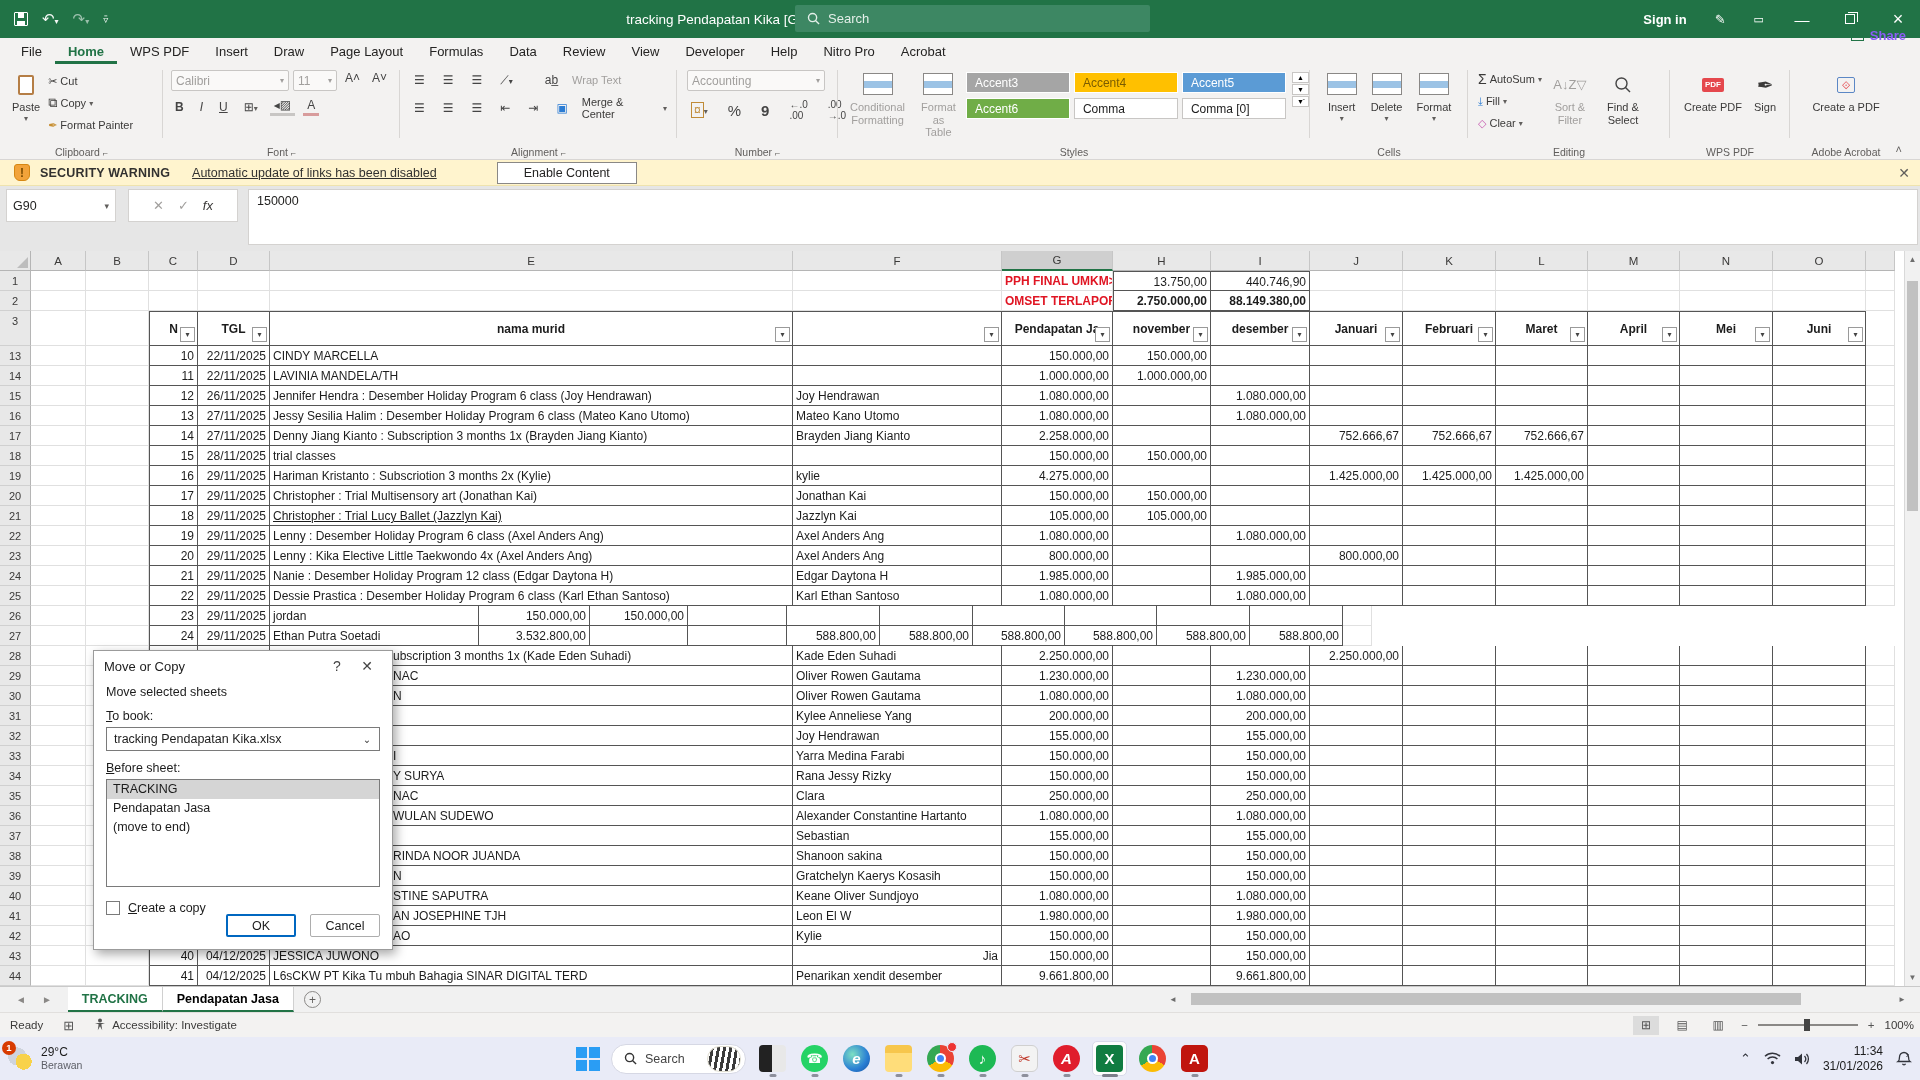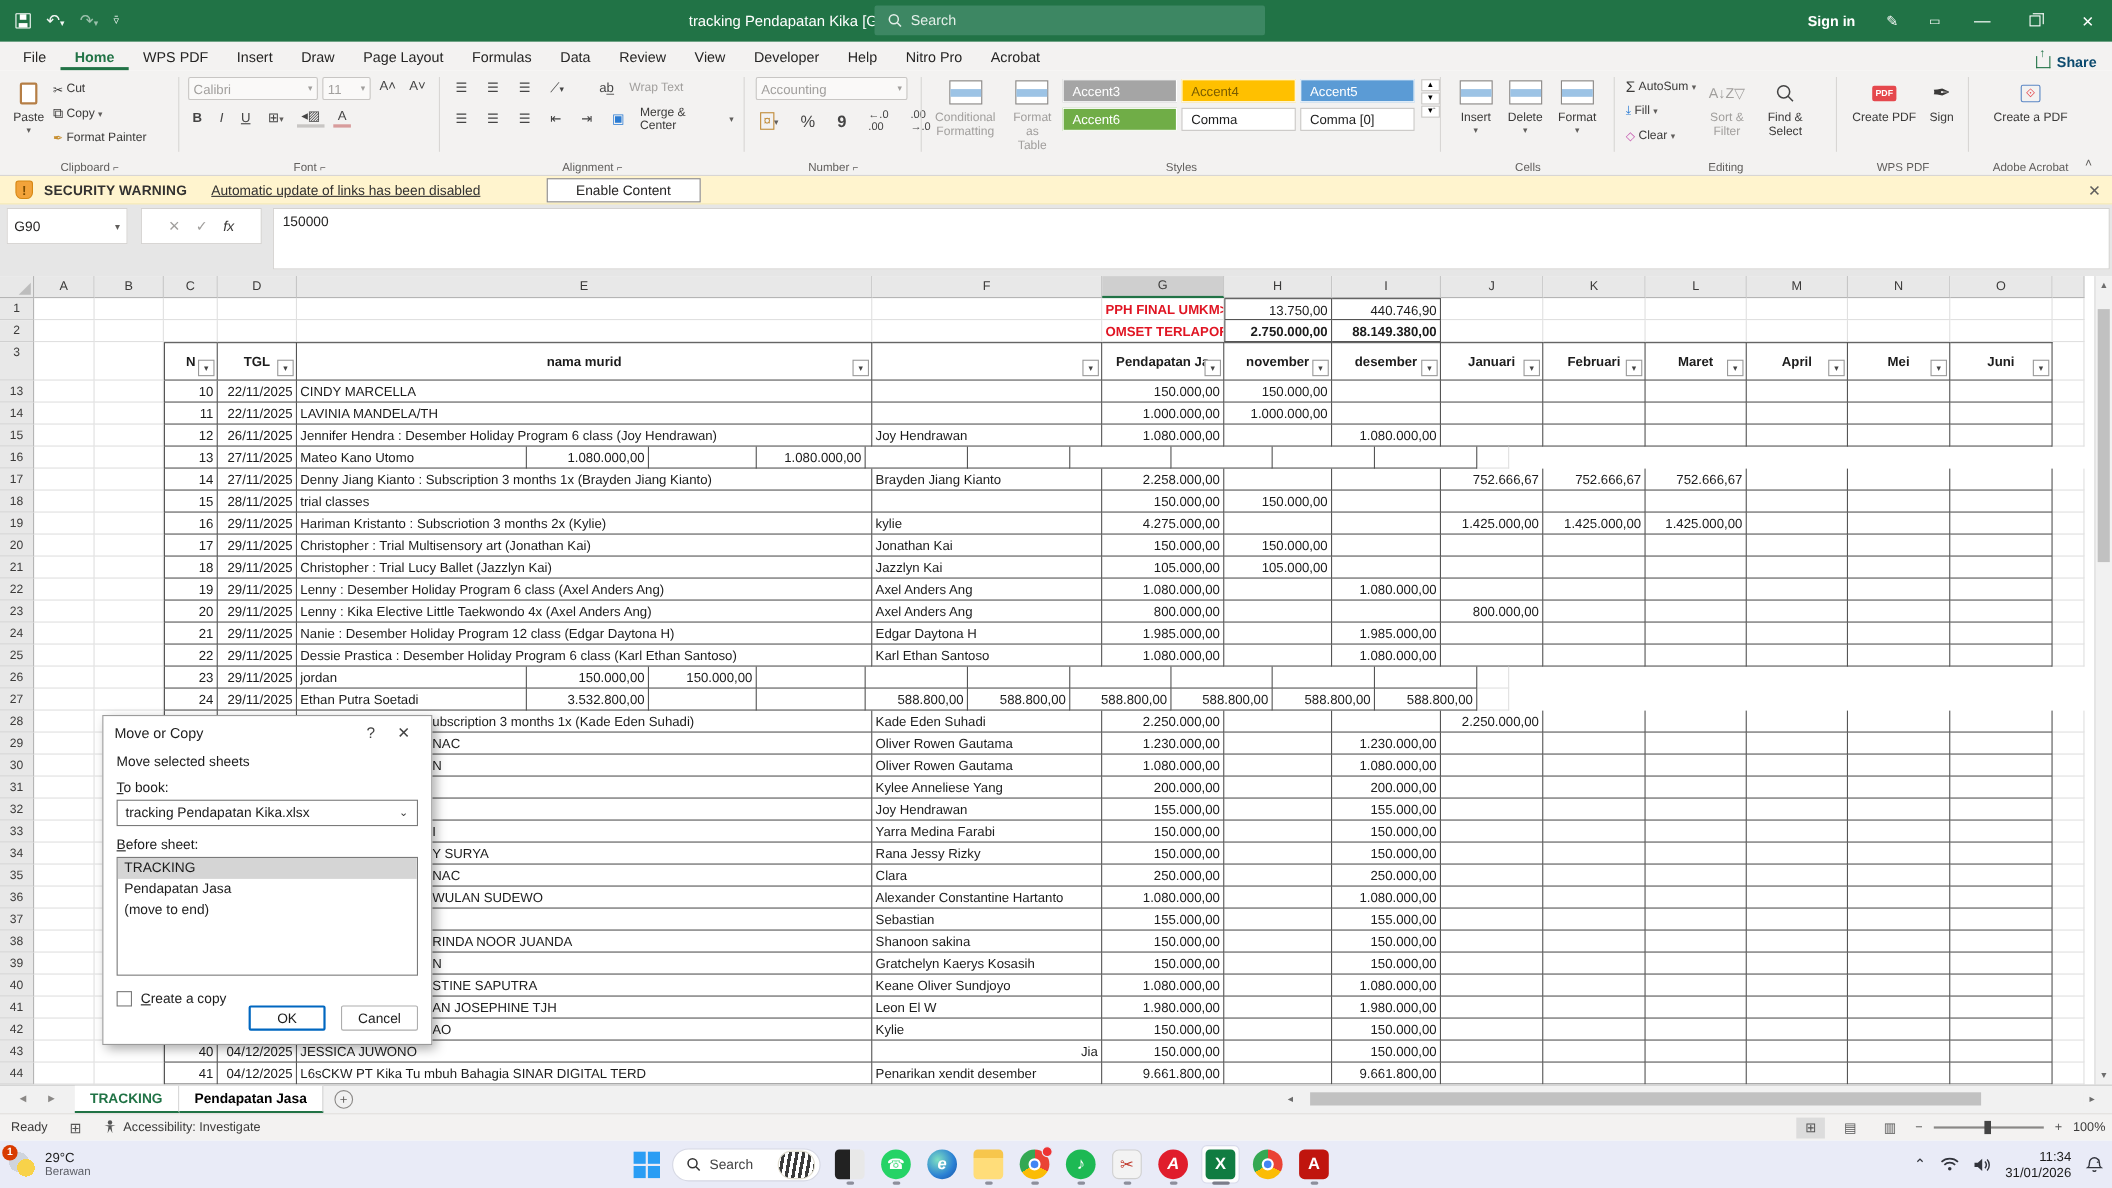--- a/index.html
+++ b/index.html
@@ -23,21 +23,21 @@
   .tb-right .titem{color:#fff;font-size:13px;padding:0 12px;height:38px;display:flex;align-items:center;}
   .winbtn{width:44px;height:38px;display:flex;align-items:center;justify-content:center;color:#fff;font-size:15px;}
   .restore{width:10px;height:10px;border:1px solid #fff;position:relative;}
   .restore:before{content:"";position:absolute;left:2px;top:-3px;width:9px;height:9px;border:1px solid #fff;border-left:none;border-bottom:none;}
 
   
   .menurow{position:absolute;left:0;top:38px;width:1920px;height:26px;background:#f3f2f1;display:flex;align-items:flex-end;}
   .rtabs{display:flex;padding-left:8px;}
   .rtab{font-size:13px;color:#252423;padding:4px 13px 5px;cursor:default;white-space:nowrap;}
   .rtab.active{font-weight:bold;color:#217346;border-bottom:3px solid #217346;padding-bottom:2px;}
-  .menurow .share{position:absolute;right:14px;bottom:0;display:flex;align-items:center;gap:6px;font-size:13px;color:#0c4a6e;font-weight:bold;}
+  .menurow .share{position:absolute;right:14px;bottom:21px;display:flex;align-items:center;gap:6px;font-size:13px;color:#8b5cf6;font-weight:bold;}
   .shareicon{width:13px;height:11px;border:1.5px solid #217346;border-top:none;position:relative;}
   .shareicon:before{content:"↑";position:absolute;left:2px;top:-8px;font-size:11px;color:#217346;font-weight:bold;}
 
   
   .ribbon{position:absolute;left:0;top:64px;width:1920px;height:96px;background:#f3f2f1;border-bottom:1px solid #d8d6d4;}
   .rgroup{position:absolute;top:0;height:96px;}
   .rgroup .gsep{position:absolute;right:0;top:6px;bottom:22px;width:1px;background:#d8d6d4;}
   .rgroup .glabel{position:absolute;left:0;right:0;bottom:2px;text-align:center;font-size:10.5px;color:#605e5c;}
   .bigbtn{display:inline-flex;flex-direction:column;align-items:center;justify-content:flex-start;
     font-size:11px;color:#3b3a39;padding:4px 6px;text-align:center;line-height:1.15;vertical-align:top;}
@@ -649,20 +649,21 @@
         <div class="cell rt dark" style="width: 93px;"></div>
         <div class="cell rt dark" style="width: 93px;"></div>
         <div class="cell" style="width: 29px;"></div>
       </div>
       <div class="grid-row" style="height: 20px;">
         <div class="rowhdr">16</div>
         <div class="cell" style="width: 55px;"></div>
         <div class="cell" style="width: 63px;"></div>
         <div class="cell rt dark dleft" style="width: 49px;">13</div>
         <div class="cell rt dark" style="width: 72px;">27/11/2025</div>
+        <div class="cell dark" style="width: 523px;">Jessy Sesilia Halim : Desember Holiday Program 6 class (Mateo Kano Utomo)</div>
         <div class="cell dark" style="width: 209px;">Mateo Kano Utomo</div>
         <div class="cell rt dark" style="width: 111px;">1.080.000,00</div>
         <div class="cell rt dark" style="width: 98px;"></div>
         <div class="cell rt dark" style="width: 99px;">1.080.000,00</div>
         <div class="cell rt dark" style="width: 93px;"></div>
         <div class="cell rt dark" style="width: 93px;"></div>
         <div class="cell rt dark" style="width: 92px;"></div>
         <div class="cell rt dark" style="width: 92px;"></div>
         <div class="cell rt dark" style="width: 93px;"></div>
         <div class="cell rt dark" style="width: 93px;"></div>
@@ -743,21 +744,21 @@
         <div class="cell rt dark" style="width: 93px;"></div>
         <div class="cell rt dark" style="width: 93px;"></div>
         <div class="cell" style="width: 29px;"></div>
       </div>
       <div class="grid-row" style="height: 20px;">
         <div class="rowhdr">21</div>
         <div class="cell" style="width: 55px;"></div>
         <div class="cell" style="width: 63px;"></div>
         <div class="cell rt dark dleft" style="width: 49px;">18</div>
         <div class="cell rt dark" style="width: 72px;">29/11/2025</div>
-        <div class="cell dark" style="width: 523px;">Christopher : Trial Lucy Ballet (Jazzlyn Kai)</div>
+        <div class="cell dark" style="width: 523px; text-decoration: underline;">Christopher : Trial Lucy Ballet (Jazzlyn Kai)</div>
         <div class="cell dark" style="width: 209px;">Jazzlyn Kai</div>
         <div class="cell rt dark" style="width: 111px;">105.000,00</div>
         <div class="cell rt dark" style="width: 98px;">105.000,00</div>
         <div class="cell rt dark" style="width: 99px;"></div>
         <div class="cell rt dark" style="width: 93px;"></div>
         <div class="cell rt dark" style="width: 93px;"></div>
         <div class="cell rt dark" style="width: 92px;"></div>
         <div class="cell rt dark" style="width: 92px;"></div>
         <div class="cell rt dark" style="width: 93px;"></div>
         <div class="cell rt dark" style="width: 93px;"></div>

